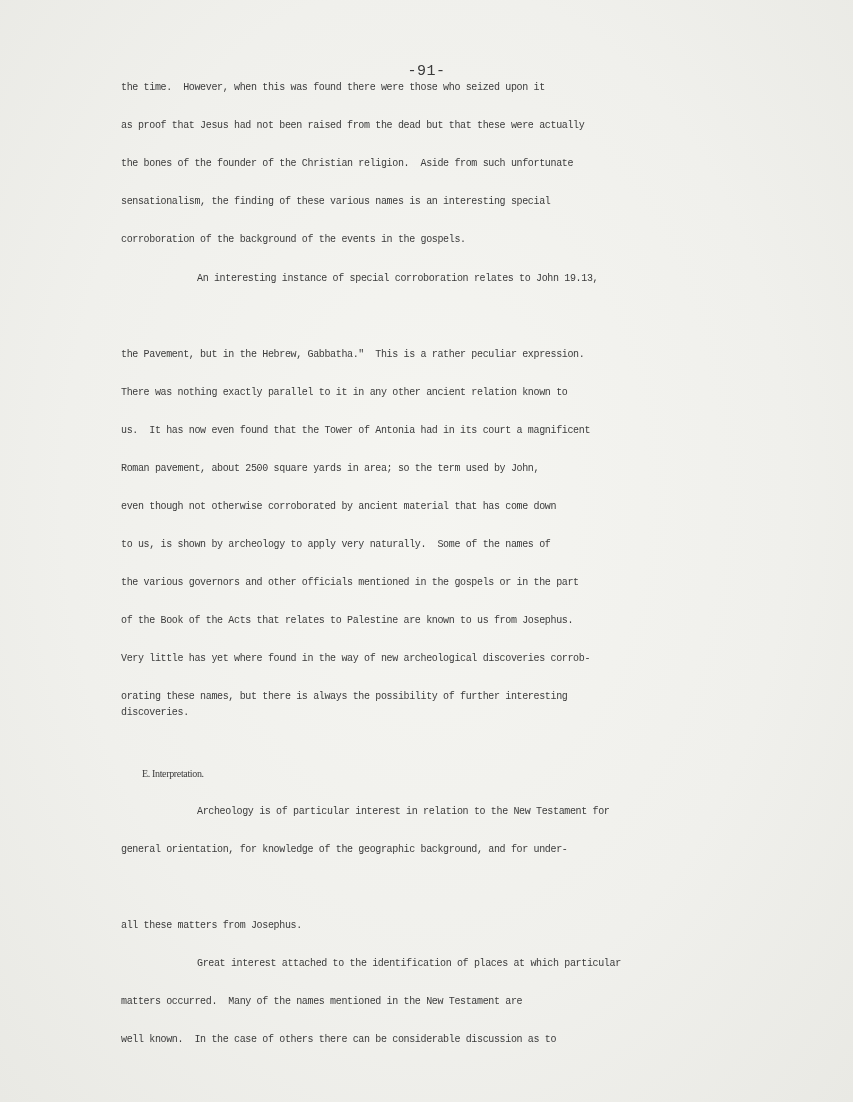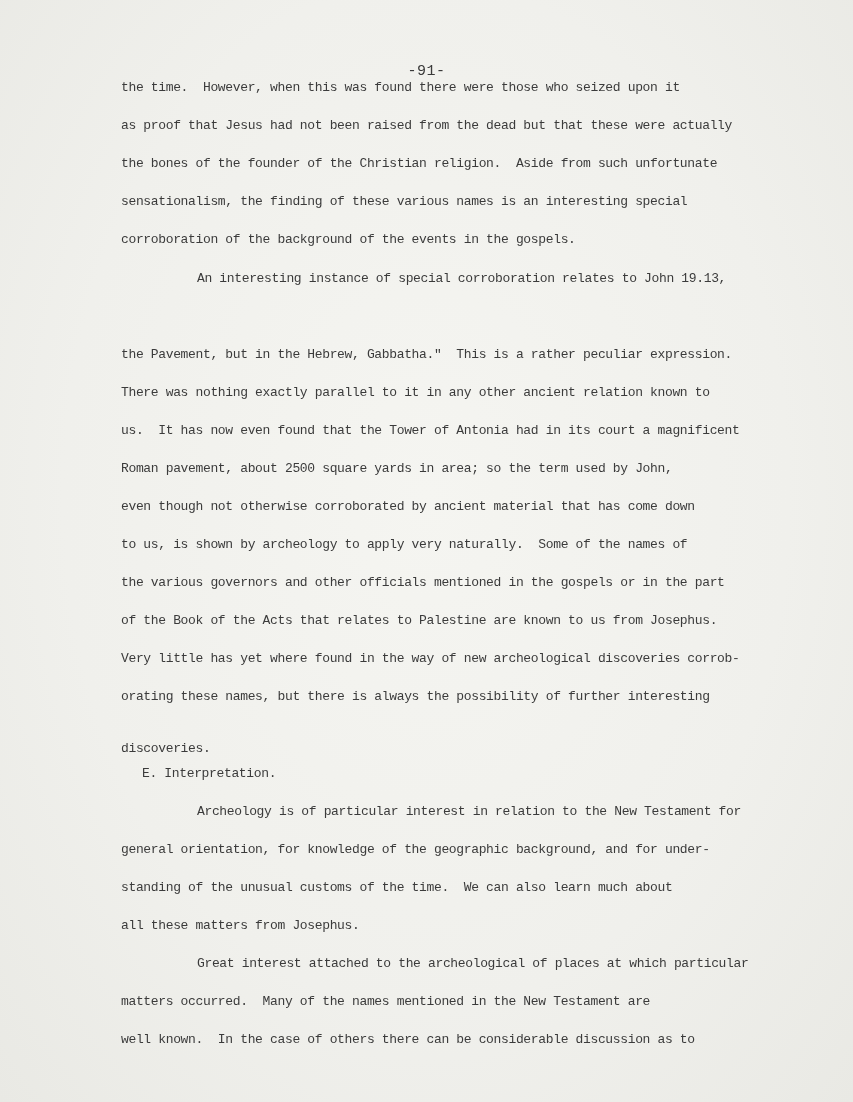--- a/index.html
+++ b/index.html
@@ -31,27 +31,27 @@
       font-size: 15px;
       color: #3a3a3a;
       letter-spacing: 0.5px;
       margin-top: 43px;
     }
     .line {
       position: absolute;
       left: 121px;
       white-space: pre;
       font-family: "Liberation Mono", "DejaVu Sans Mono", monospace;
-      font-size: 13px;
+      font-size: 10px;
       color: #3b3b3b;
       letter-spacing: -0.35px;
       line-height: 18px;
     }
     .indent { left: 197px; }
-    .heading { left: 142px; }
+    .heading { left: 142px; font-family: Liberation Serif, serif; }
   </style>
 </head>
 <body>
 
 <div class="page">
   <div class="page-number">-91-</div>
 
   <div class="line" style="top:79px">the time.  However, when this was found there were those who seized upon it</div>
   <div class="line" style="top:155px">the bones of the founder of the Christian religion.  Aside from such unfortunate</div>
   <div class="line" style="top:117px">as proof that Jesus had not been raised from the dead but that these were actually</div>
@@ -62,25 +62,24 @@
   <div class="line" style="top:346px">the Pavement, but in the Hebrew, Gabbatha."  This is a rather peculiar expression.</div>
   <div class="line" style="top:384px">There was nothing exactly parallel to it in any other ancient relation known to</div>
   <div class="line" style="top:422px">us.  It has now even found that the Tower of Antonia had in its court a magnificent</div>
   <div class="line" style="top:460px">Roman pavement, about 2500 square yards in area; so the term used by John,</div>
   <div class="line" style="top:498px">even though not otherwise corroborated by ancient material that has come down</div>
   <div class="line" style="top:574px">the various governors and other officials mentioned in the gospels or in the part</div>
   <div class="line" style="top:536px">to us, is shown by archeology to apply very naturally.  Some of the names of</div>
   <div class="line" style="top:612px">of the Book of the Acts that relates to Palestine are known to us from Josephus.</div>
   <div class="line" style="top:650px">Very little has yet where found in the way of new archeological discoveries corrob-</div>
   <div class="line" style="top:688px">orating these names, but there is always the possibility of further interesting</div>
-  <div class="line" style="top:740px">discoveries.</div>
+  <div class="line" style="top:704px">discoveries.</div>
 
   <div class="line heading" style="top:765px">E. Interpretation.</div>
 
   <div class="line indent" style="top:803px">Archeology is of particular interest in relation to the New Testament for</div>
   <div class="line" style="top:841px">general orientation, for knowledge of the geographic background, and for under-</div>
-  <div class="line" style="top:879px">standing of the unusual customs of the time.  We can also learn much about</div>
   <div class="line" style="top:917px">all these matters from Josephus.</div>
 
-  <div class="line indent" style="top:955px">Great interest attached to the archeological of places at which particular</div>
+  <div class="line indent" style="top:955px">Great interest attached to the identification of places at which particular</div>
   <div class="line" style="top:993px">matters occurred.  Many of the names mentioned in the New Testament are</div>
   <div class="line" style="top:1031px">well known.  In the case of others there can be considerable discussion as to</div>
 </div>
 
 </body></html>

